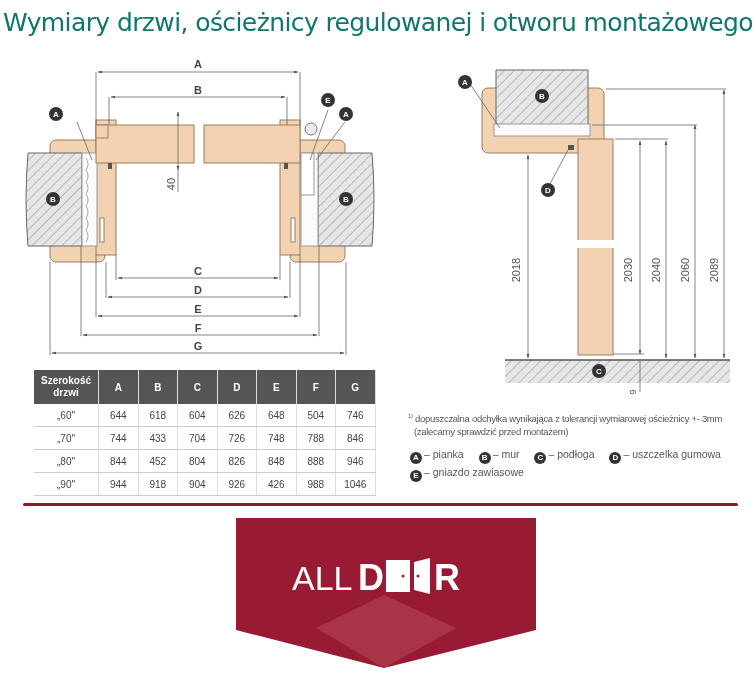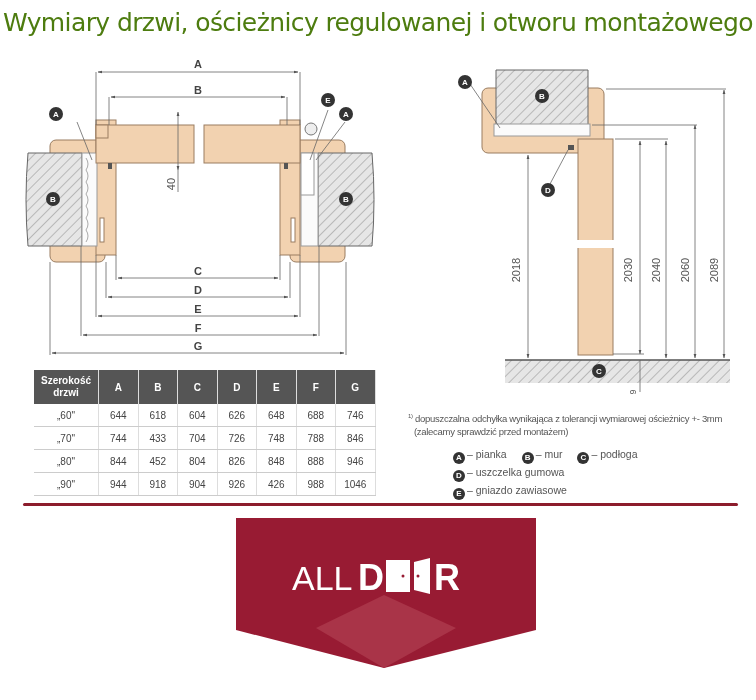--- a/index.html
+++ b/index.html
@@ -1,26 +1,26 @@
 <!DOCTYPE html>
 <html><head>
 <meta charset="utf-8">
 <style>
   html,body{margin:0;padding:0;background:#fff;}
   body{width:756px;height:700px;position:relative;overflow:hidden;font-family:"Liberation Sans",sans-serif;}
-  .title{position:absolute;left:0;top:8px;width:756px;text-align:center;font-size:25px;color:#4d7c0f;font-family:"DejaVu Sans",sans-serif;letter-spacing:-0.6px;}
+  .title{position:absolute;left:0;top:8px;width:756px;text-align:center;font-size:25px;color:#0f766e;font-family:"DejaVu Sans",sans-serif;letter-spacing:-0.6px;}
   svg text{font-family:"Liberation Sans",sans-serif;}
   .diagram{position:absolute;left:0;top:0;}
   table.dims{position:absolute;left:34px;top:370px;border-collapse:collapse;font-family:"Liberation Sans",sans-serif;font-size:10px;color:#444;}
   table.dims th{background:#555;color:#fff;font-weight:bold;height:32px;border-right:1px solid #ddd;text-align:center;font-size:10px;}
   table.dims th.first{width:62px;line-height:12px;}
   table.dims th.col{width:36.5px;}
   table.dims td{height:20px;text-align:center;border-bottom:1px solid #ccc;border-right:1px solid #ddd;background:#fff;}
   .footnote{position:absolute;left:408px;top:410px;font-size:9.5px;color:#555;line-height:13px;letter-spacing:-0.3px;}
-  .legend{position:absolute;left:410px;top:446px;font-size:10.5px;color:#555;line-height:16px;margin-left:43px;}
+  .legend{position:absolute;left:410px;top:446px;font-size:10.5px;color:#555;line-height:16px;}
   .legend .item{display:inline-block;margin-right:12px;}
   .legend .badge{display:inline-block;width:12px;height:12px;border-radius:50%;background:#333;color:#fff;font-size:8px;font-weight:bold;text-align:center;line-height:12px;vertical-align:-2px;margin-right:2px;}
   .divider{position:absolute;left:23px;top:503px;width:715px;height:3px;background:#8c1c2c;border-radius:2px;}
   .logo{position:absolute;left:236px;top:518px;width:300px;height:170px;}
 </style>
 </head>
 <body>
 
 <div class="title">Wymiary drzwi, ościeżnicy regulowanej i otworu montażowego</div>
 
@@ -176,21 +176,21 @@
     </tr>
   </thead>
   <tbody>
     <tr>
       <td>„60"</td>
       <td>644</td>
       <td>618</td>
       <td>604</td>
       <td>626</td>
       <td>648</td>
-      <td>688</td>
+      <td>504</td>
       <td>746</td>
     </tr>
     <tr>
       <td>„70"</td>
       <td>744</td>
       <td>433</td>
       <td>704</td>
       <td>726</td>
       <td>748</td>
       <td>788</td>

